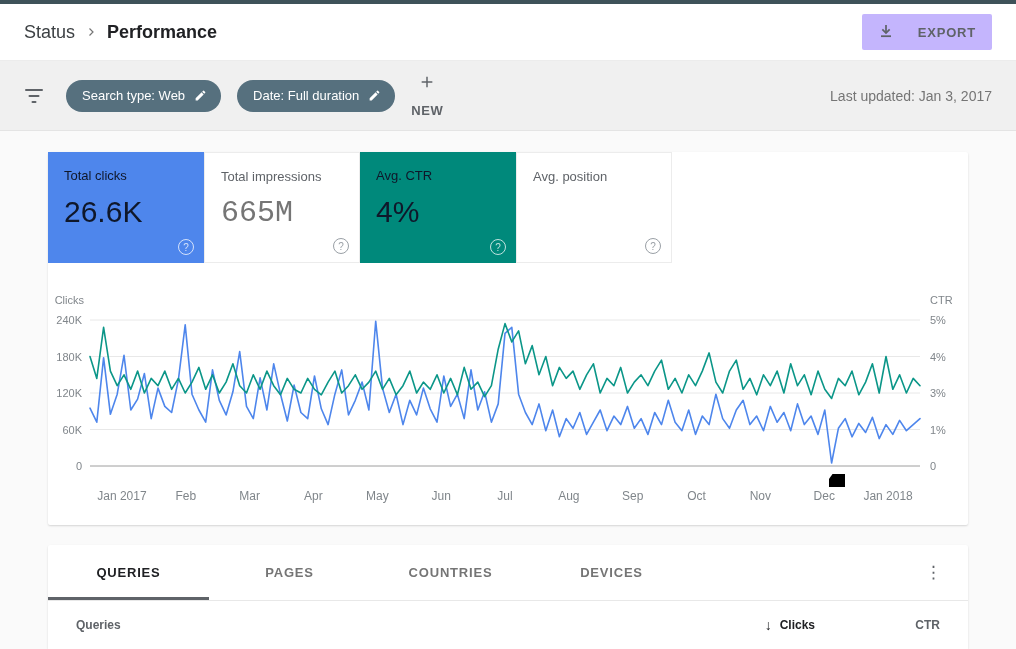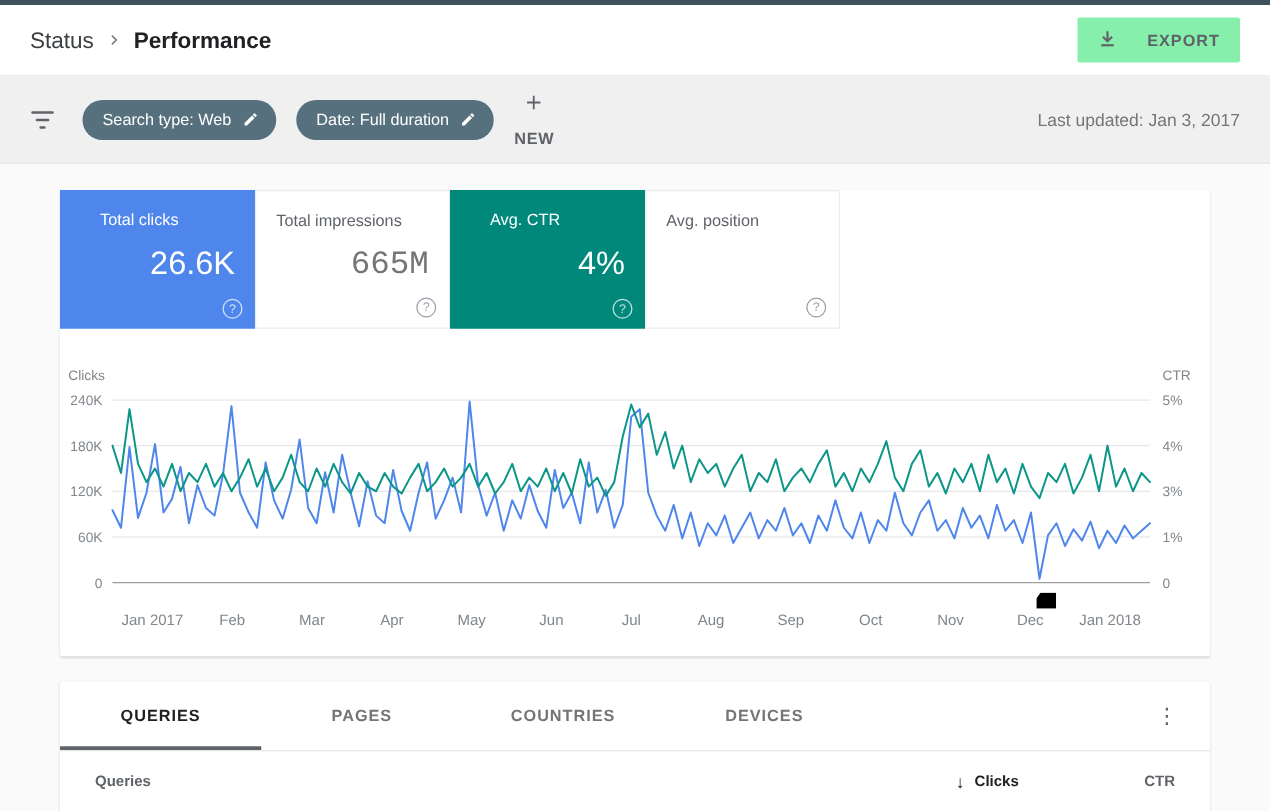--- a/index.html
+++ b/index.html
@@ -13,21 +13,21 @@
   .header {
     height:57px; background:#fff; display:flex; align-items:center;
     padding:0 24px; border-bottom:1px solid #ececec;
   }
   .breadcrumb { display:flex; align-items:center; gap:10px; font-size:18px; }
   .crumb-root { color:#3c4043; cursor:pointer; }
   .crumb-sep svg { display:block; }
   .crumb-current { font-weight:700; color:#202124; }
   .export-btn {
     margin-left:auto; display:flex; align-items:center; gap:24px;
-    background:#86efac; border:none; height:36px; padding:0 16px;
+    background:#c4b5fd; border:none; height:36px; padding:0 16px;
     border-radius:2px; font-size:13px; letter-spacing:0.8px; color:#5f6368;
     font-family:inherit; cursor:pointer; font-weight:700;
   }
   
   .filterbar {
     height:70px; background:#f0f0f0; display:flex; align-items:center;
     padding:0 24px; border-bottom:1px solid #e4e4e4; gap:16px;
   }
   .filter-icon { width:20px; height:16px; position:relative; margin-right:6px; cursor:pointer; }
   .filter-icon span { position:absolute; left:50%; transform:translateX(-50%); height:2px; background:#5f6368; border-radius:1px; }
@@ -45,24 +45,24 @@
   .last-updated { margin-left:auto; font-size:14px; color:#757575; }
   
   .chart-card {
     position:absolute; left:48px; top:152px; width:920px; height:373px;
     background:#fff; border-radius:2px; box-shadow:0 1px 2px rgba(0,0,0,0.15);
   }
   .tiles { display:flex; height:111px; }
   .tile { width:156px; height:111px; padding:16px; position:relative; cursor:pointer; }
   .tile.plain { border:1px solid #ececec; }
   .tile .t-label { font-size:13px; margin-bottom:12px; }
-  .tile .t-value { font-size:26px;text-align:right; }
+  .tile .t-value { font-size:30px; }
   .tile.plain .t-label { color:#5f6368; }
   .tile.plain .t-value { color:#757575;font-family:Liberation Mono, monospace; }
-  .tile.active .t-label, .tile.active .t-value { color:#ffffff;margin-left:16px; }
+  .tile.active .t-label, .tile.active .t-value { color:#0f172a; }
   .help-dot {
     position:absolute; right:10px; bottom:8px; width:16px; height:16px;
     border:1px solid currentColor; border-radius:50%; font-size:10px;
     display:flex; align-items:center; justify-content:center; cursor:pointer;
   }
   .tile.plain .help-dot { color:#9aa0a6; }
   .tile.active .help-dot { color:rgba(255,255,255,0.75); }
   .chart-section { position:relative; height:262px; }
   .chart-section svg { display:block; }
   

